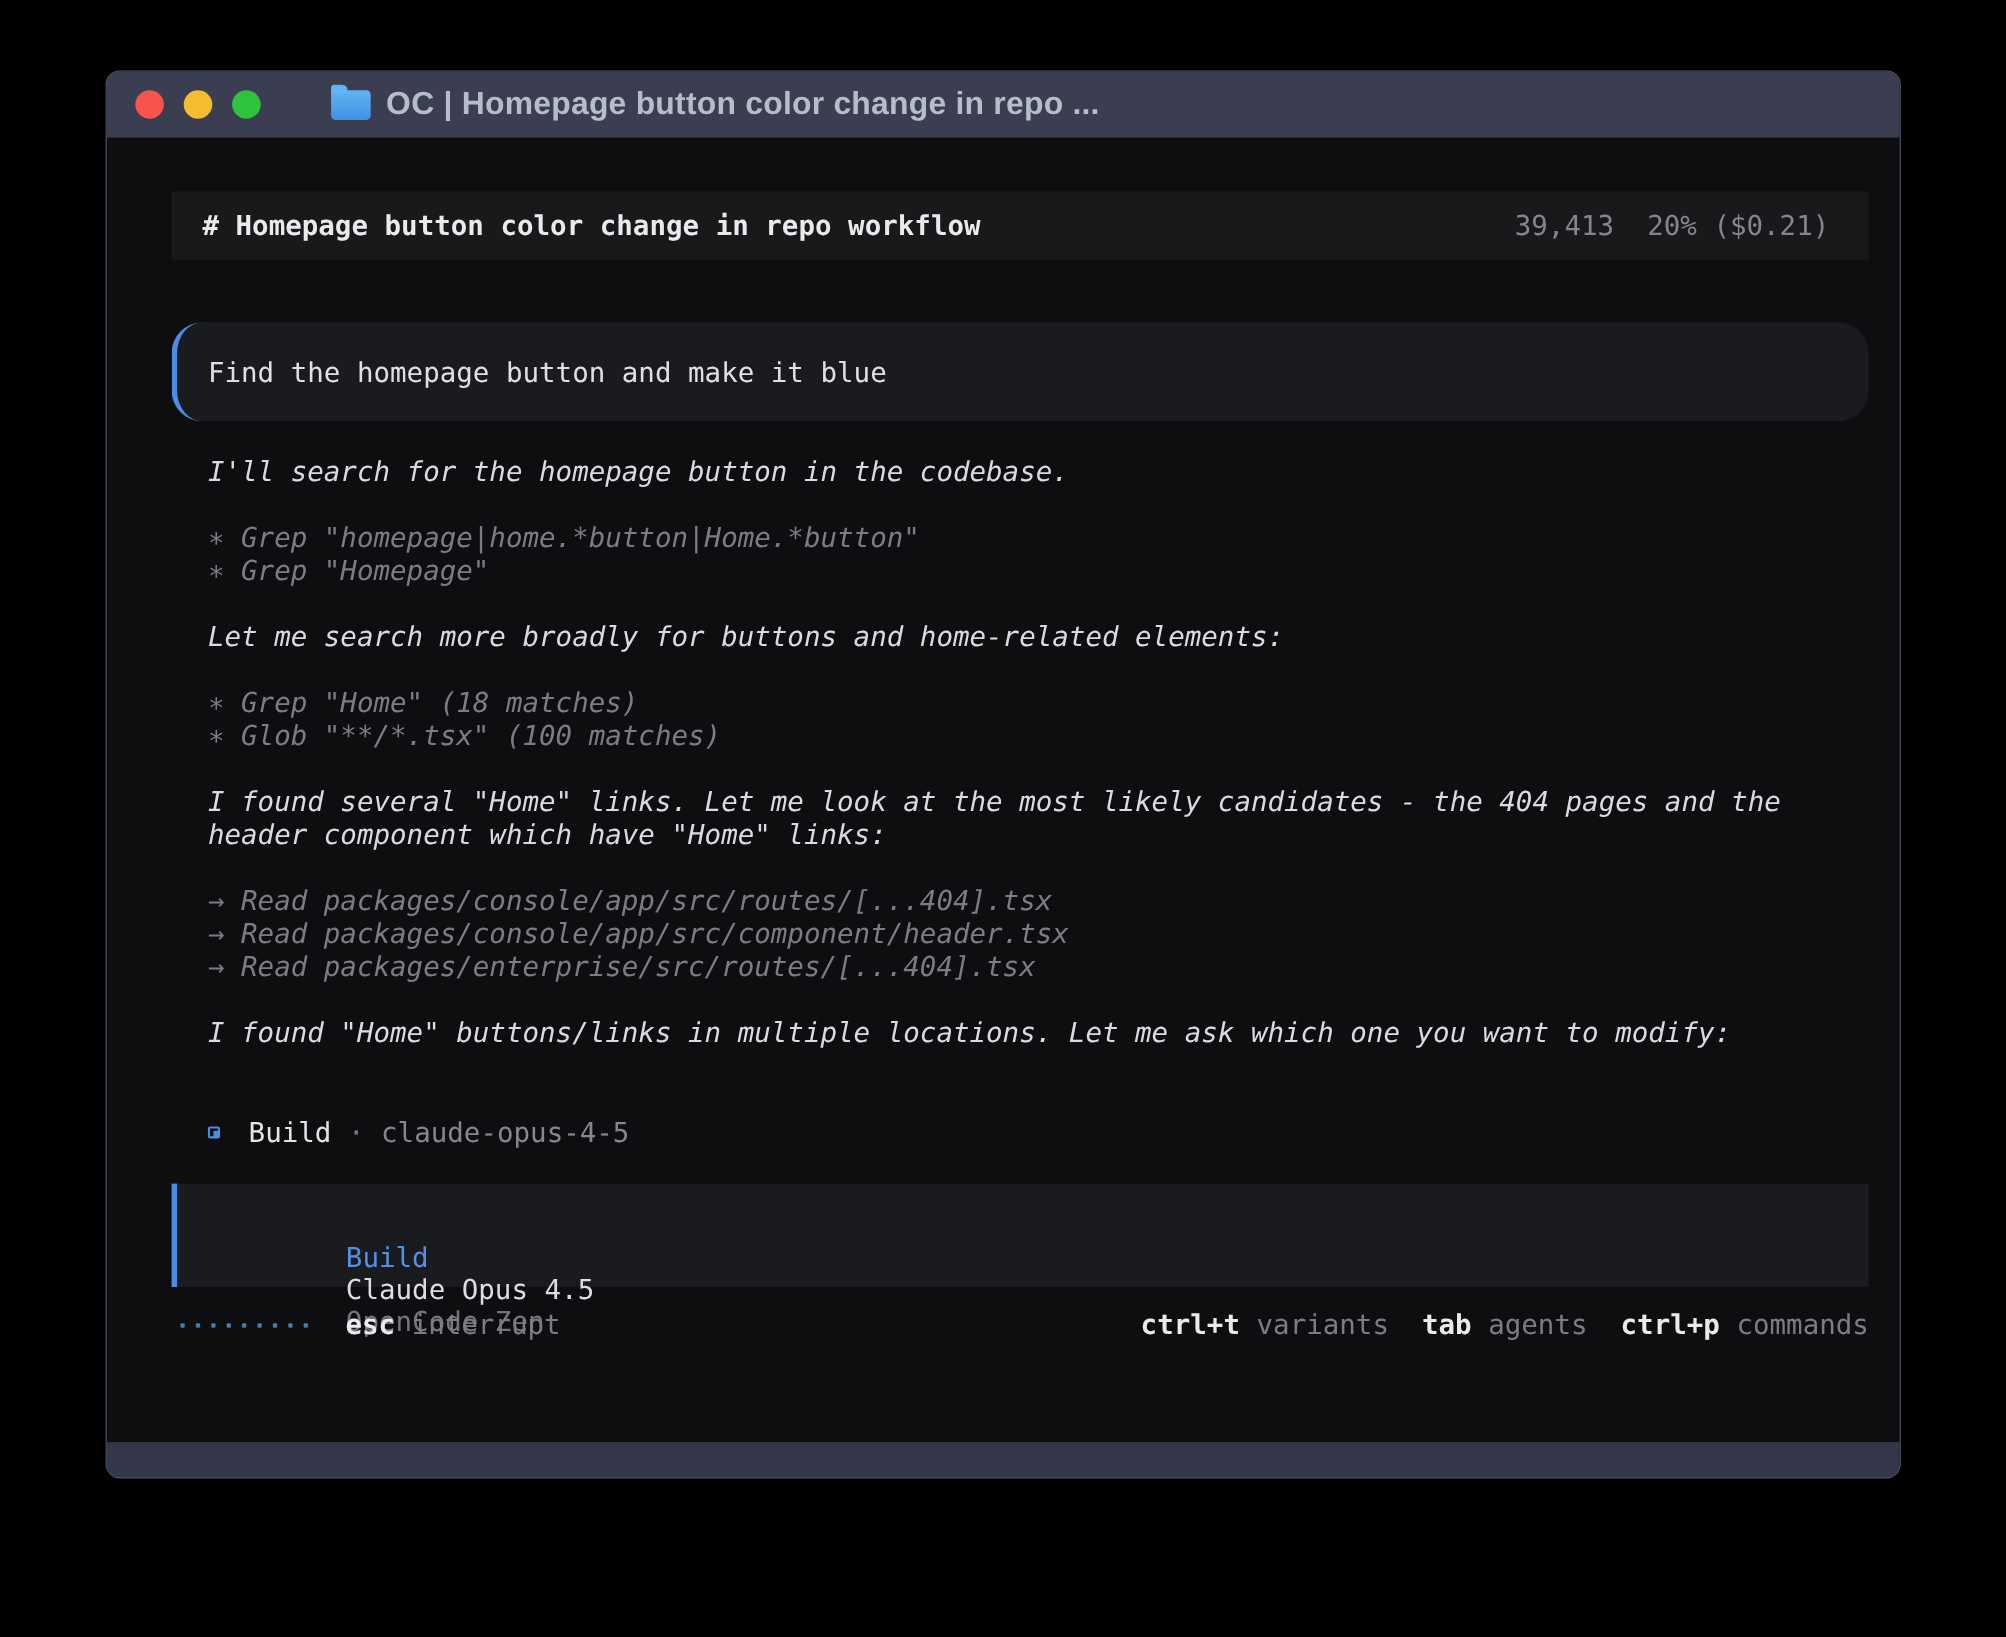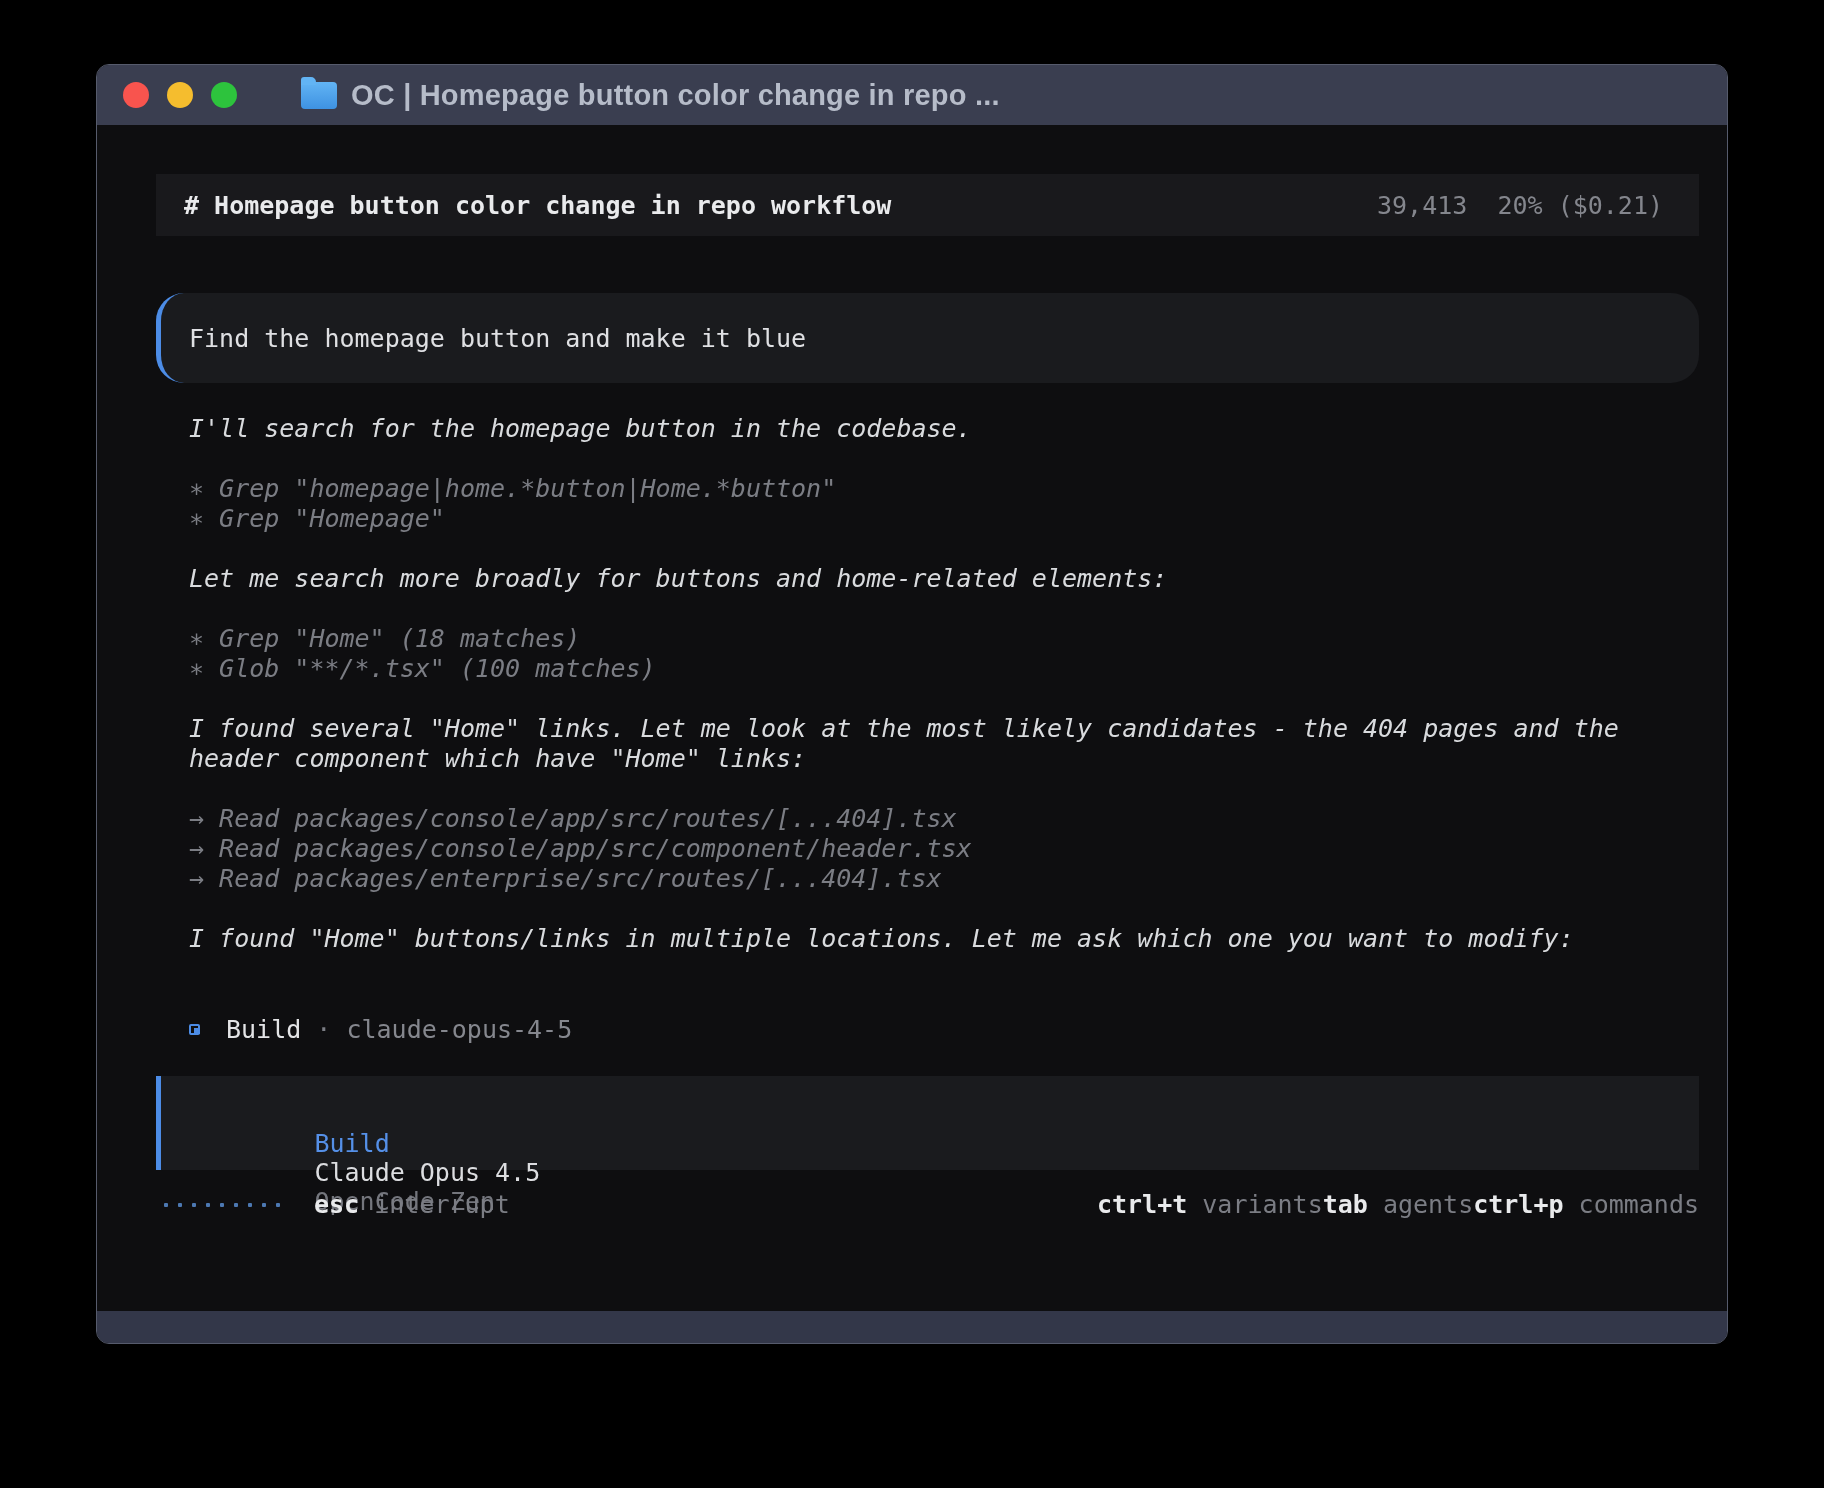--- a/index.html
+++ b/index.html
@@ -89,21 +89,21 @@
     margin-top:20px;height:30px;display:flex;align-items:flex-start;
     justify-content:space-between;padding-left:8px;
   }
   .status-left{display:flex;align-items:center;}
   .dots{display:flex;gap:10px;align-items:center;}
   .dot{width:4px;height:4px;border-radius:1px;background:var(--spinner);flex:none;}
   .hint{white-space:pre;}
   .esc-hint{margin-left:34px;}
   .key{color:#e9eaec;font-weight:bold;}
   .label{color:var(--dim);}
-  .hints-right{display:flex;}
+  .hints-right{display:flex;gap:30px;}
 
   .footer-strip{
     position:absolute;left:0;right:0;bottom:0;height:32px;background:#333749;
   }
 </style>
 </head>
 <body>
 
 <div class="window">
 

